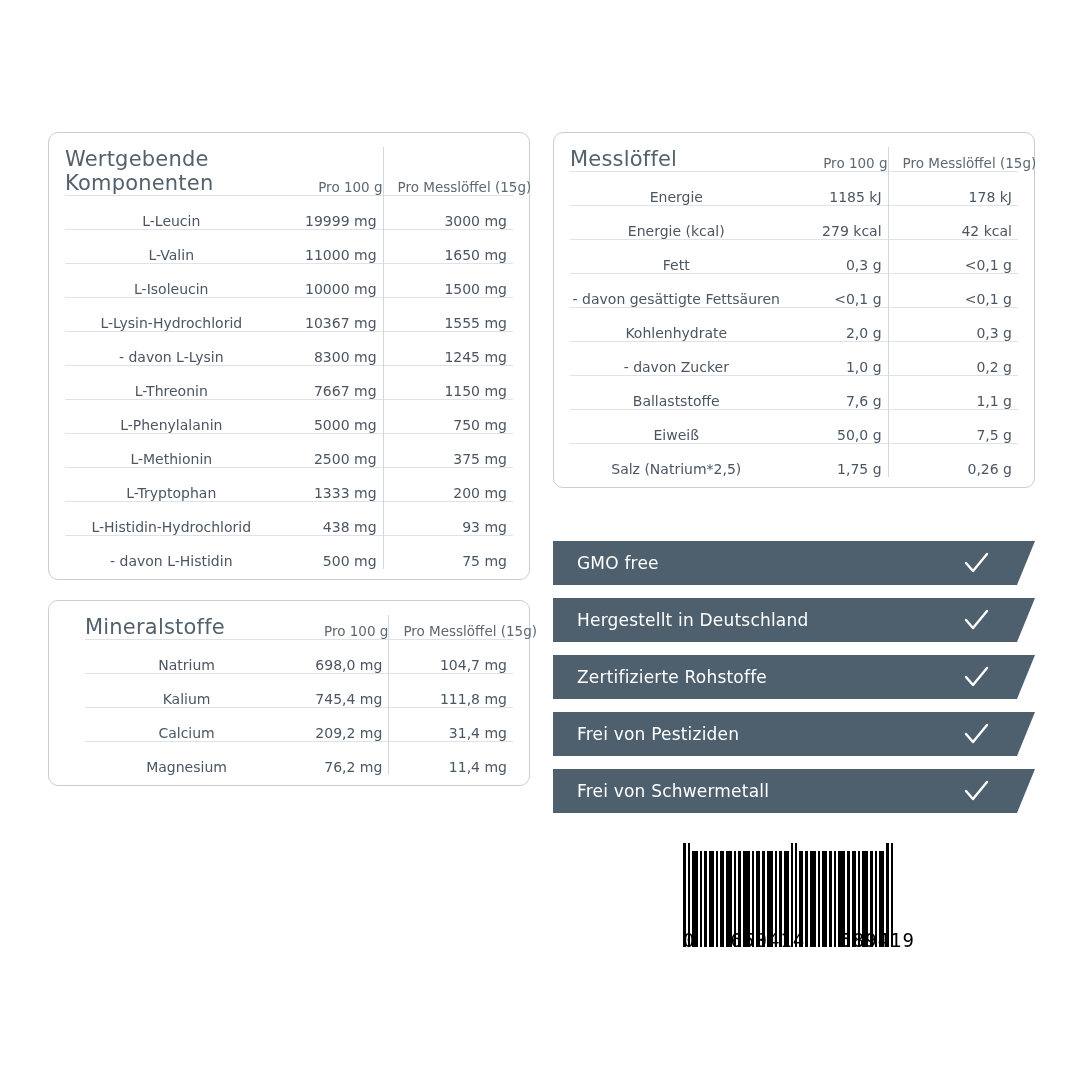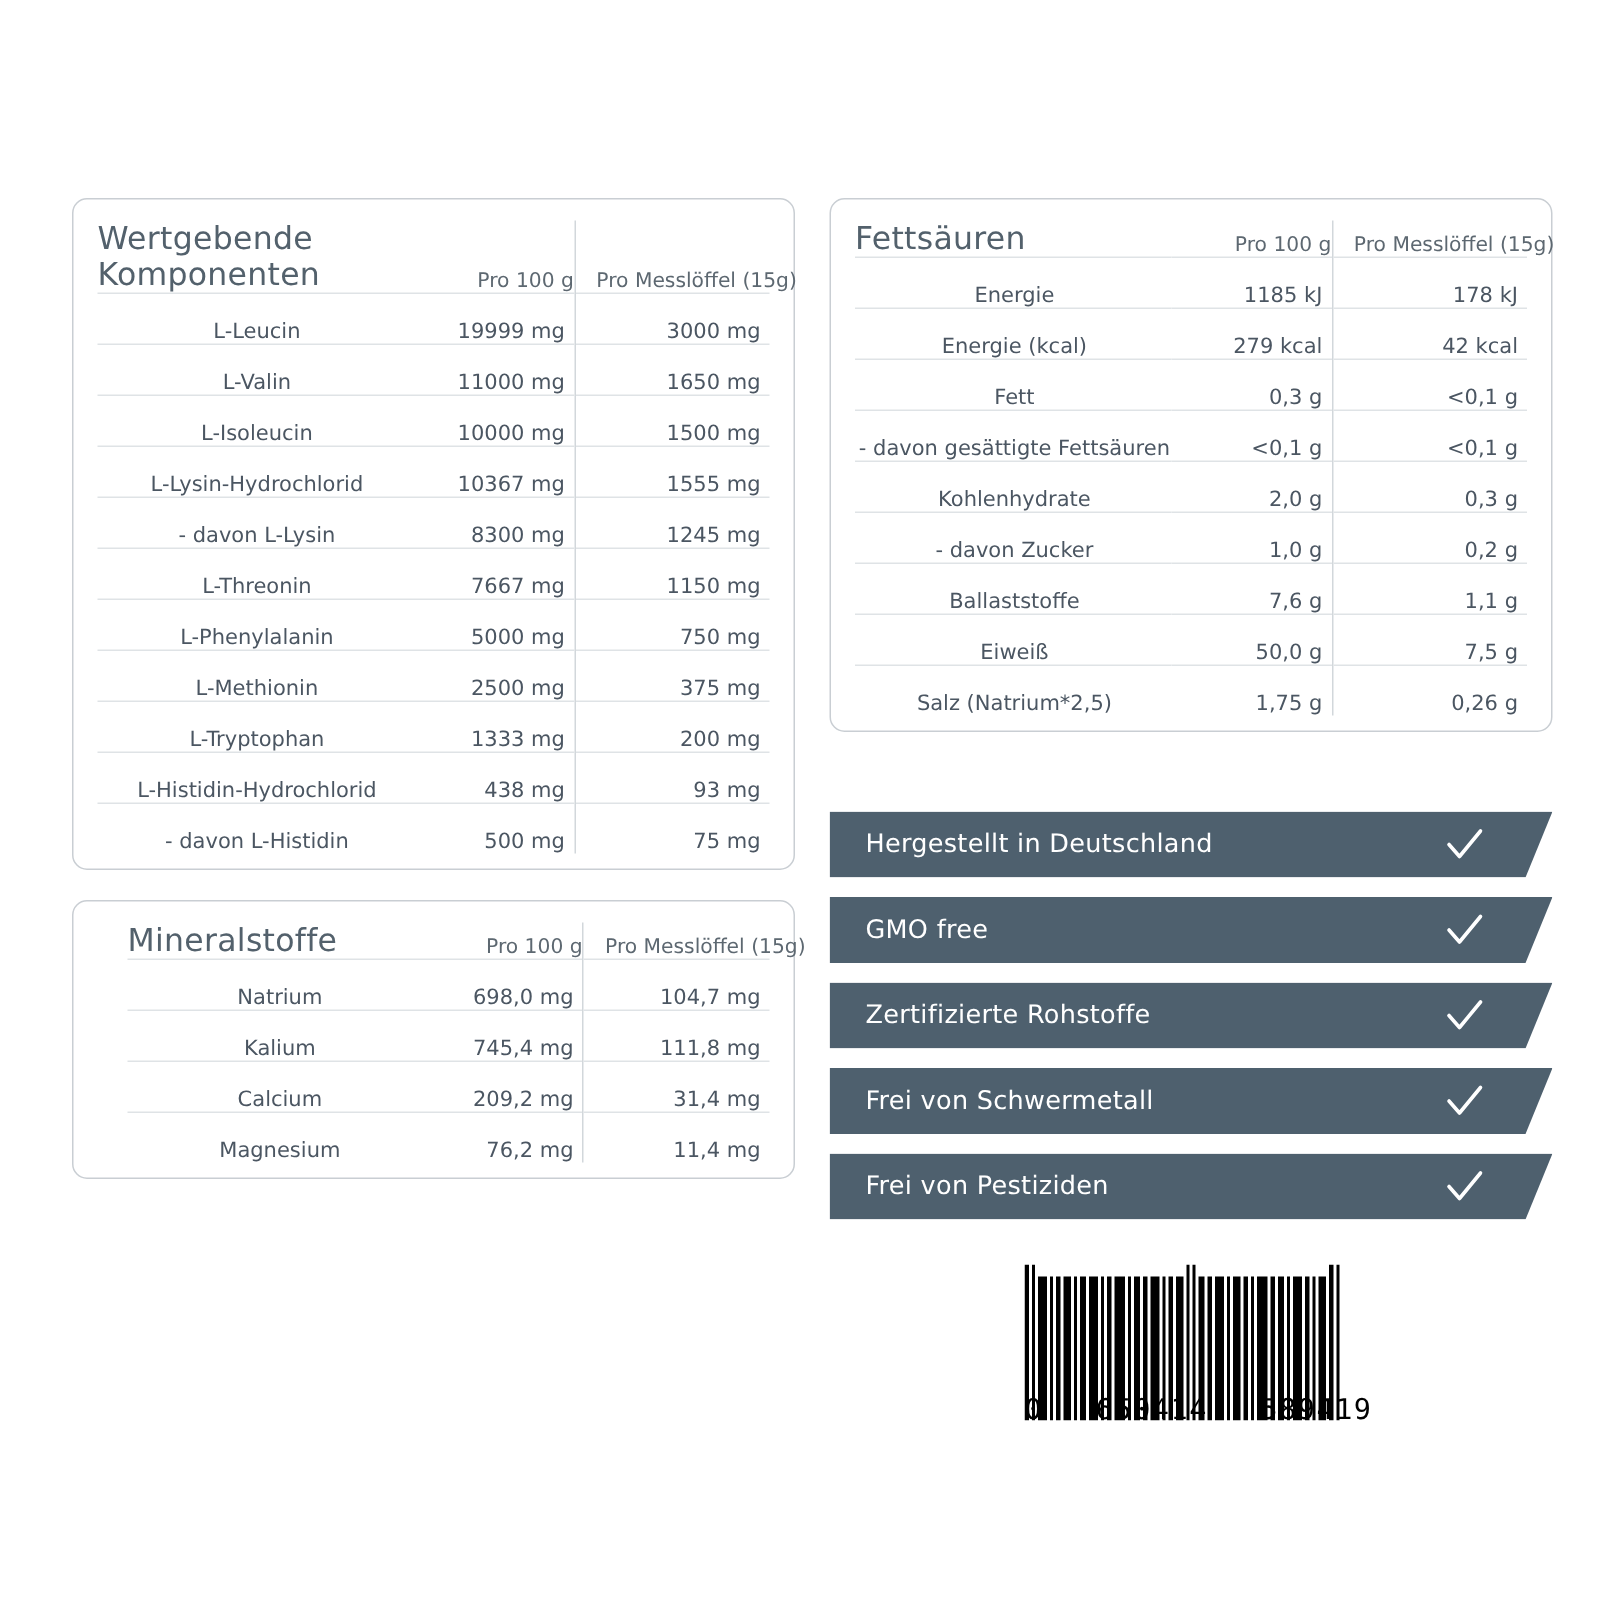--- a/index.html
+++ b/index.html
@@ -285,21 +285,21 @@
 
   <div class="card" id="card-nutrition">
     <table class="tbl">
       <colgroup>
           <col class="c-name">
           <col class="c-v1">
           <col class="c-v2">
         </colgroup>
       <thead>
         <tr>
-          <th class="hdr-title">Fettsäuren</th>
+          <th class="hdr-title">Messlöffel</th>
           <th class="hdr-col">Pro 100 g</th>
           <th class="hdr-col sep">Pro Messlöffel (15g)</th>
         </tr>
       </thead>
       <tbody>
         <tr class="row">
           <td class="name">Energie</td>
           <td class="v1">1185 kJ</td>
           <td class="v2">178 kJ</td>
         </tr>
@@ -341,66 +341,66 @@
         <tr class="row">
           <td class="name">Salz (Natrium*2,5)</td>
           <td class="v1">1,75 g</td>
           <td class="v2">0,26 g</td>
         </tr>
       </tbody>
     </table>
   </div>
 
   <div class="claims">
+
+    <div class="claim">
+      <span class="txt">GMO free</span>
+      <span class="check">
+        <svg width="26" height="26" viewBox="0 0 26 26" aria-hidden="true">
+          <path d="M3 13 L10 21 L24 4" fill="none" stroke="#ffffff" stroke-width="2.4" stroke-linecap="round" stroke-linejoin="round"></path>
+        </svg>
+      </span>
+    </div>
 
     <div class="claim">
       <span class="txt">Hergestellt in Deutschland</span>
       <span class="check">
         <svg width="26" height="26" viewBox="0 0 26 26" aria-hidden="true">
           <path d="M3 13 L10 21 L24 4" fill="none" stroke="#ffffff" stroke-width="2.4" stroke-linecap="round" stroke-linejoin="round"></path>
         </svg>
       </span>
     </div>
 
     <div class="claim">
-      <span class="txt">GMO free</span>
+      <span class="txt">Zertifizierte Rohstoffe</span>
       <span class="check">
         <svg width="26" height="26" viewBox="0 0 26 26" aria-hidden="true">
           <path d="M3 13 L10 21 L24 4" fill="none" stroke="#ffffff" stroke-width="2.4" stroke-linecap="round" stroke-linejoin="round"></path>
         </svg>
       </span>
     </div>
 
     <div class="claim">
-      <span class="txt">Zertifizierte Rohstoffe</span>
+      <span class="txt">Frei von Pestiziden</span>
       <span class="check">
         <svg width="26" height="26" viewBox="0 0 26 26" aria-hidden="true">
           <path d="M3 13 L10 21 L24 4" fill="none" stroke="#ffffff" stroke-width="2.4" stroke-linecap="round" stroke-linejoin="round"></path>
         </svg>
       </span>
     </div>
 
     <div class="claim">
       <span class="txt">Frei von Schwermetall</span>
       <span class="check">
         <svg width="26" height="26" viewBox="0 0 26 26" aria-hidden="true">
           <path d="M3 13 L10 21 L24 4" fill="none" stroke="#ffffff" stroke-width="2.4" stroke-linecap="round" stroke-linejoin="round"></path>
         </svg>
       </span>
     </div>
 
-    <div class="claim">
-      <span class="txt">Frei von Pestiziden</span>
-      <span class="check">
-        <svg width="26" height="26" viewBox="0 0 26 26" aria-hidden="true">
-          <path d="M3 13 L10 21 L24 4" fill="none" stroke="#ffffff" stroke-width="2.4" stroke-linecap="round" stroke-linejoin="round"></path>
-        </svg>
-      </span>
-    </div>
-
   </div>
 
   <div class="barcode">
     <div class="bars">
       <span class="bar" style="width:3px;height:104px"></span>
       <span class="bar" style="width:2px;height:104px"></span>
       <span class="bar" style="width:6px;height:96px"></span>
       <span class="bar" style="width:2px;height:96px"></span>
       <span class="bar" style="width:3px;height:96px"></span>
       <span class="bar" style="width:5px;height:96px"></span>

